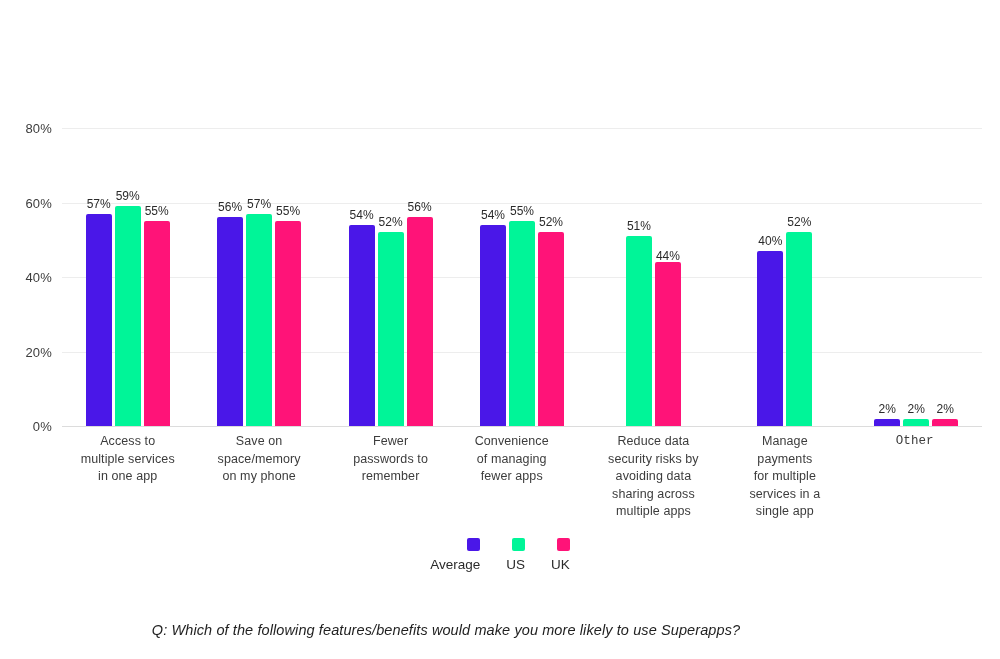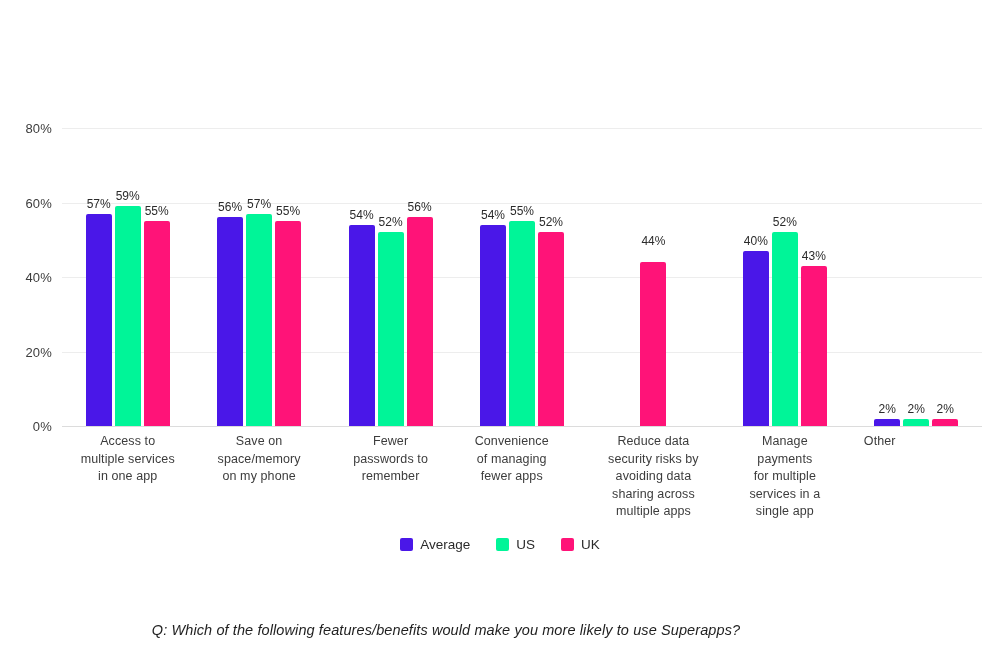--- a/index.html
+++ b/index.html
@@ -121,22 +121,23 @@
     left: 0;
     top: 538px;
     width: 1000px;
     display: flex;
     justify-content: center;
     align-items: center;
     gap: 26px;
   }
   .legend-item {
     display: flex;
-    align-items: center;
+    align-items: flex-end;
     gap: 7px;
+    flex-direction: column;
   }
   .legend-swatch {
     width: 13px;
     height: 13px;
     border-radius: 2px;
     display: inline-block;
   }
   .legend-label {
     font-size: 13.5px;
     color: #2b2b2b;
@@ -235,38 +236,38 @@
           </div>
           <div class="bar-wrap">
             <div class="bar-value" style="bottom: 197.7px;">52%</div>
             <div class="bar" title="UK 52%" style="height: 193.7px; background: rgb(255, 19, 120);"></div>
           </div>
         </div>
       </div>
       <div class="group" style="left: 525.714px; width: 131.429px;">
         <div class="bars">
           <div class="bar-wrap">
-            <div class="bar-value" style="bottom: 179px;">44%</div>
+            <div class="bar-value" style="bottom: 193.975px;">51%</div>
+            <div class="bar" title="US 51%" style="height: 189.975px; background: rgb(0, 245, 152);"></div>
+          </div>
+          <div class="bar-wrap">
+            <div class="bar-value" style="bottom: 164px;">44%</div>
             <div class="bar" title="UK 44%" style="height: 163.9px; background: rgb(255, 19, 120);"></div>
           </div>
         </div>
       </div>
       <div class="group" style="left: 657.143px; width: 131.429px;">
         <div class="bars">
           <div class="bar-wrap">
             <div class="bar-value" style="bottom: 179.075px;">40%</div>
             <div class="bar" title="Average 47%" style="height: 175.075px; background: rgb(74, 23, 232);"></div>
           </div>
           <div class="bar-wrap">
             <div class="bar-value" style="bottom: 197.7px;">52%</div>
             <div class="bar" title="US 52%" style="height: 193.7px; background: rgb(0, 245, 152);"></div>
-          </div>
-          <div class="bar-wrap">
-            <div class="bar-value" style="bottom: 164.175px;">43%</div>
-            <div class="bar" title="UK 43%" style="height: 160.175px; background: rgb(255, 19, 120);"></div>
           </div>
         </div>
       </div>
       <div class="group" style="left: 788.571px; width: 131.429px;">
         <div class="bars">
           <div class="bar-wrap">
             <div class="bar-value" style="bottom: 11.45px;">2%</div>
             <div class="bar" title="Average 2%" style="height: 7.45px; background: rgb(74, 23, 232);"></div>
           </div>
           <div class="bar-wrap">
@@ -281,21 +282,21 @@
       </div>
     </div>
 
   <div id="x-axis-labels">
       <div class="xlabel" style="left: 62px; width: 131.429px;">Access to<br>multiple services<br>in one app</div>
       <div class="xlabel" style="left: 193.429px; width: 131.429px;">Save on<br>space/memory<br>on my phone</div>
       <div class="xlabel" style="left: 324.857px; width: 131.429px;">Fewer<br>passwords to<br>remember</div>
       <div class="xlabel" style="left: 446px; width: 131.429px;">Convenience<br>of managing<br>fewer apps</div>
       <div class="xlabel" style="left: 587.714px; width: 131.429px;">Reduce data<br>security risks by<br>avoiding data<br>sharing across<br>multiple apps</div>
       <div class="xlabel" style="left: 719.143px; width: 131.429px;">Manage<br>payments<br>for multiple<br>services in a<br>single app</div>
-      <div class="xlabel" style="left: 814px; width: 131.429px;">Other</div>
+      <div class="xlabel" style="left: 849px; width: 131.429px; font-family: Liberation Mono, monospace;">Other</div>
     </div>
 
   <div id="legend">
       <div class="legend-item">
         <span class="legend-swatch" style="background: rgb(74, 23, 232);"></span>
         <span class="legend-label">Average</span>
       </div>
       <div class="legend-item">
         <span class="legend-swatch" style="background: rgb(0, 245, 152);"></span>
         <span class="legend-label">US</span>

